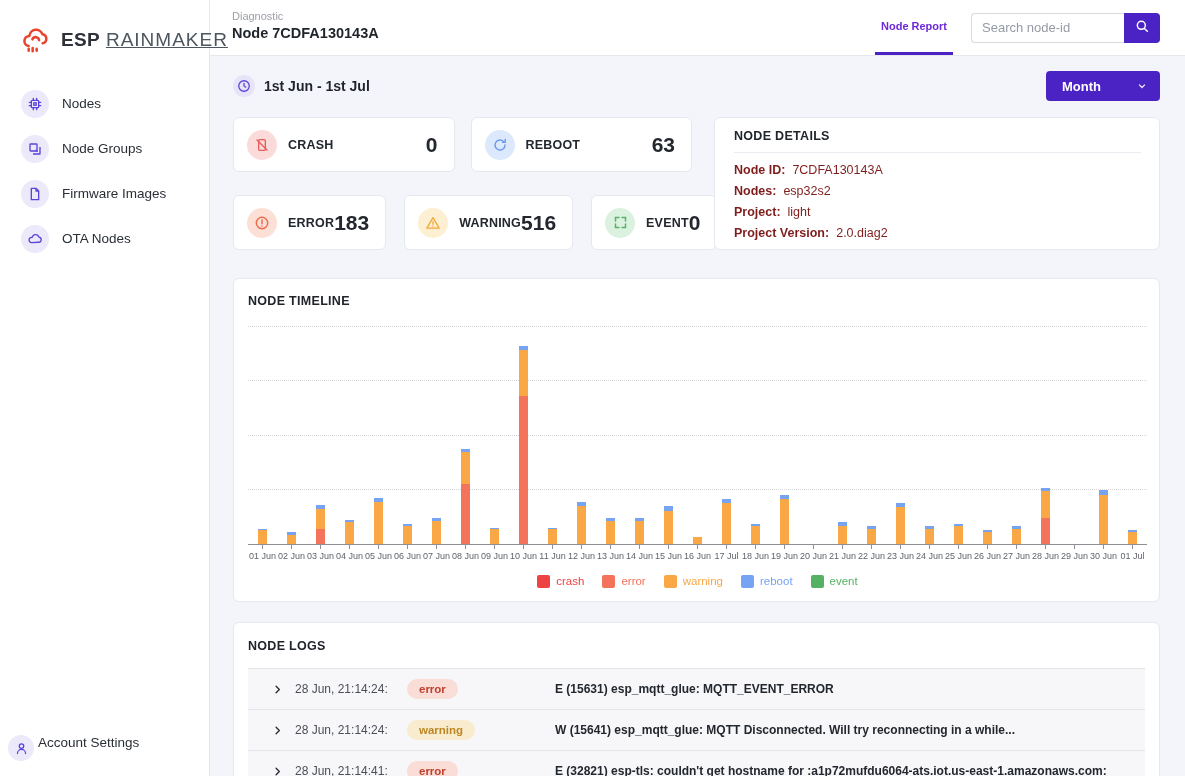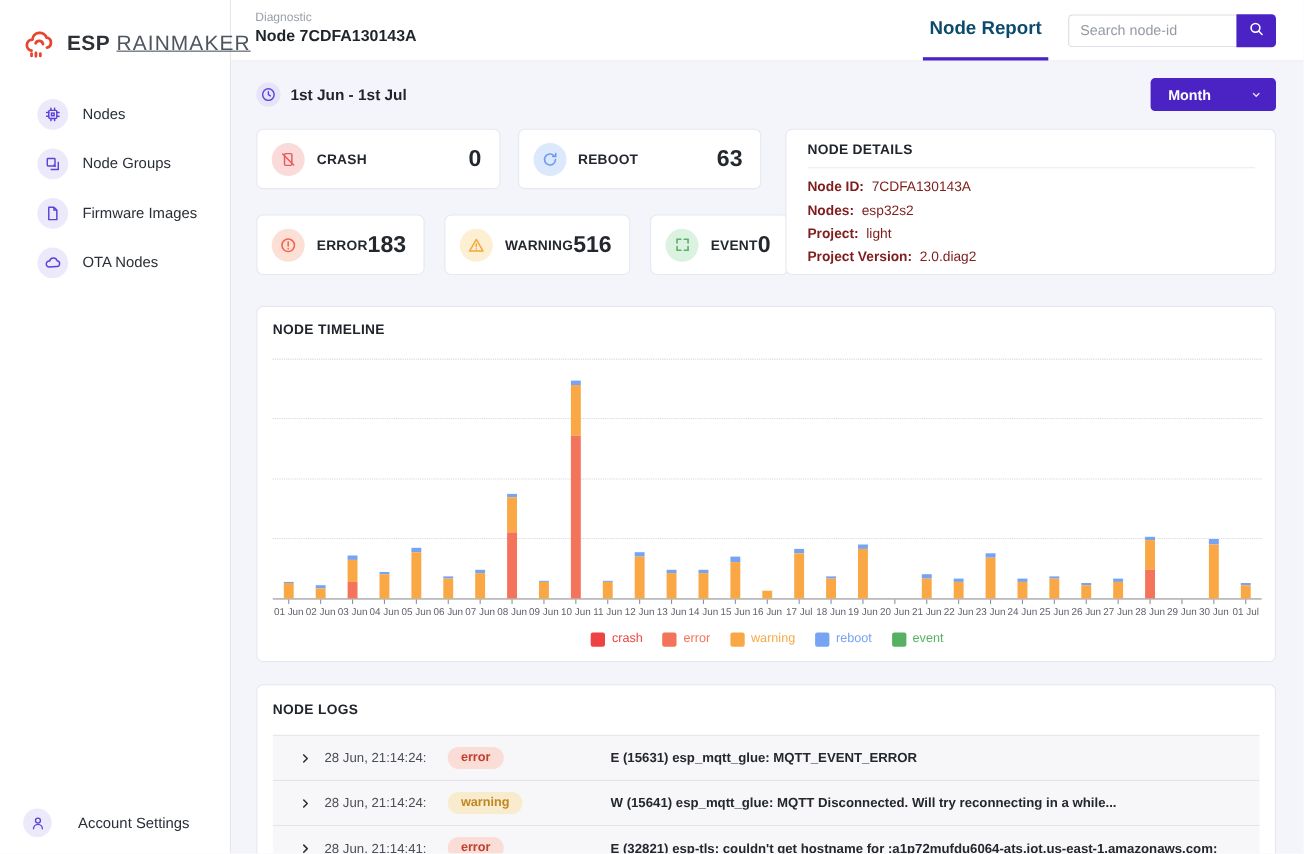--- a/index.html
+++ b/index.html
@@ -6,35 +6,35 @@
   html,body { width:1185px; height:776px; overflow:hidden; }
   body { font-family:"Liberation Sans","DejaVu Sans",sans-serif; background:#fff; color:#23272e; }
   .app { display:flex; width:1185px; height:776px; }
 
   
   .sidebar { width:210px; flex:0 0 210px; background:#fff; border-right:1px solid #e6e7ec; position:relative; }
   .logo { display:flex; align-items:center; gap:6px; padding:24px 0 0 17px; }
   .logo-cloud { color:#e8442e; display:inline-flex; }
   .logo-esp { font-size:19px; font-weight:bold; color:#2e3138; letter-spacing:.3px; }
   .logo-rm { font-size:19px; font-weight:normal; color:#4d555e; letter-spacing:1px;text-decoration:underline; }
-  .side-nav { margin-top:25px;padding-left:13px; }
+  .side-nav { margin-top:25px; }
   .nav-item { display:flex; align-items:center; gap:13px; padding:9px 0 9px 21px; height:45px; cursor:pointer; }
   .nav-ic { width:28px; height:28px; border-radius:50%; background:#ece9fb; color:#5b43d8; display:inline-flex; align-items:center; justify-content:center; flex:0 0 28px; }
   .nav-label { font-size:13.5px; color:#2a2f36; }
-  .account-item { position:absolute; bottom:6px; left:0; display:flex; align-items:center; gap:24px; padding:9px 0 9px 21px; cursor:pointer; }
+  .account-item { position:absolute; bottom:6px; left:0; display:flex; align-items:flex-start; gap:4px; padding:9px 0 9px 8px; cursor:pointer; }
   .account-item .nav-ic { width:26px; height:26px; flex-basis:26px; }
 
   
   .main { flex:1; display:flex; flex-direction:column; min-width:0; }
   .topbar { height:56px; flex:0 0 56px; background:#fff; border-bottom:1px solid #e7e8ee; display:flex; align-items:stretch; padding:0 25px 0 22px; }
   .crumbs { padding-top:10px; }
   .crumb { font-size:11px; color:#9ba0a8; }
   .page-title { font-size:14.5px; font-weight:bold; color:#1f242b; margin-top:3px; }
   .topbar-right { margin-left:auto; display:flex; align-items:stretch; gap:18px; }
-  .tab { display:flex; align-items:center; padding:15px 6px; border-bottom:3px solid #4b23c4; color:#0c4a6e; font-size:17px; font-weight:bold; cursor:pointer; }
+  .tab { display:flex; align-items:center; padding:15px 6px; border-bottom:3px solid #4b23c4; color:#6d28d9; font-size:11px; font-weight:bold; cursor:pointer; }
   .search-wrap { display:flex; align-items:center; }
   .search-input { width:153px; height:30px; border:1px solid #d8dae0; border-right:none; border-radius:4px 0 0 4px; padding:0 10px; font-size:13px; color:#3a3f47; outline:none; font-family:inherit; }
   .search-input::placeholder { color:#959aa3; }
   .search-btn { width:36px; height:30px; background:#4b23c4; border:none; border-radius:0 4px 4px 0; color:#fff; display:flex; align-items:center; justify-content:center; cursor:pointer; }
 
   .content { flex:1; background:#f4f5fa; padding:15px 25px 0 23px; overflow:hidden; }
 
   
   .toolbar-row { display:flex; align-items:center; height:30px; margin-bottom:16px; }
   .clock-chip { width:22px; height:22px; border-radius:50%; background:#e7e3f8; color:#5b43d8; display:inline-flex; align-items:center; justify-content:center; margin-right:9px; }

